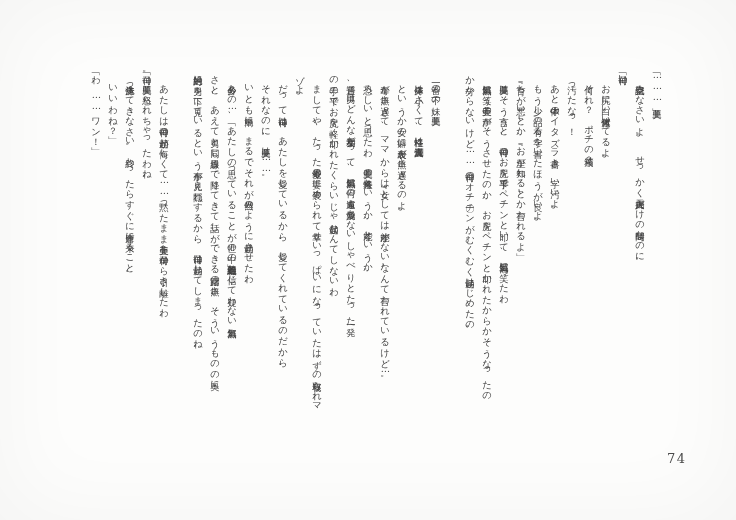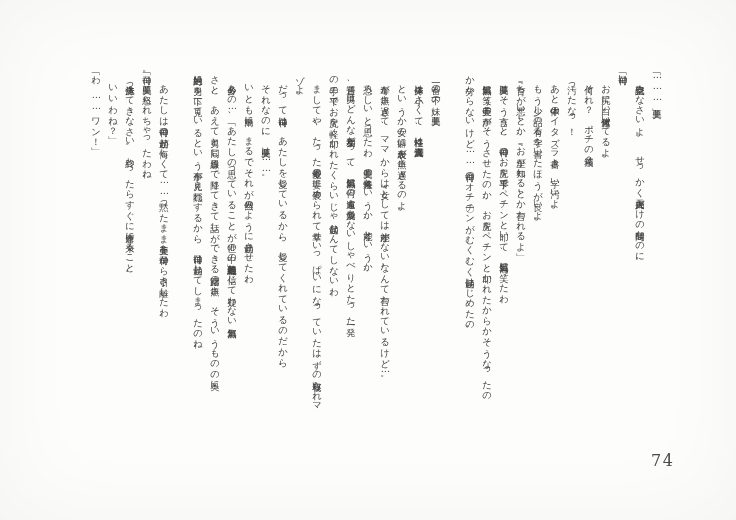--- a/index.html
+++ b/index.html
@@ -29,23 +29,23 @@
     color: #3f3f3f;
     text-align: left;
   }
   .text-block p {
     margin: 0;
     padding: 0;
     white-space: nowrap;
   }
   .page-number {
     position: absolute;
-    left: 651px;
+    left: 667px;
     top: 451px;
-    font-size: 16px;
+    font-size: 13px;
     letter-spacing: 1.5px;
     color: #4a4a4a;
   }
 </style>
 </head>
 <body>
 
 <div class="scan">
   <div class="text-block">
       <p>「………亜美」</p>

